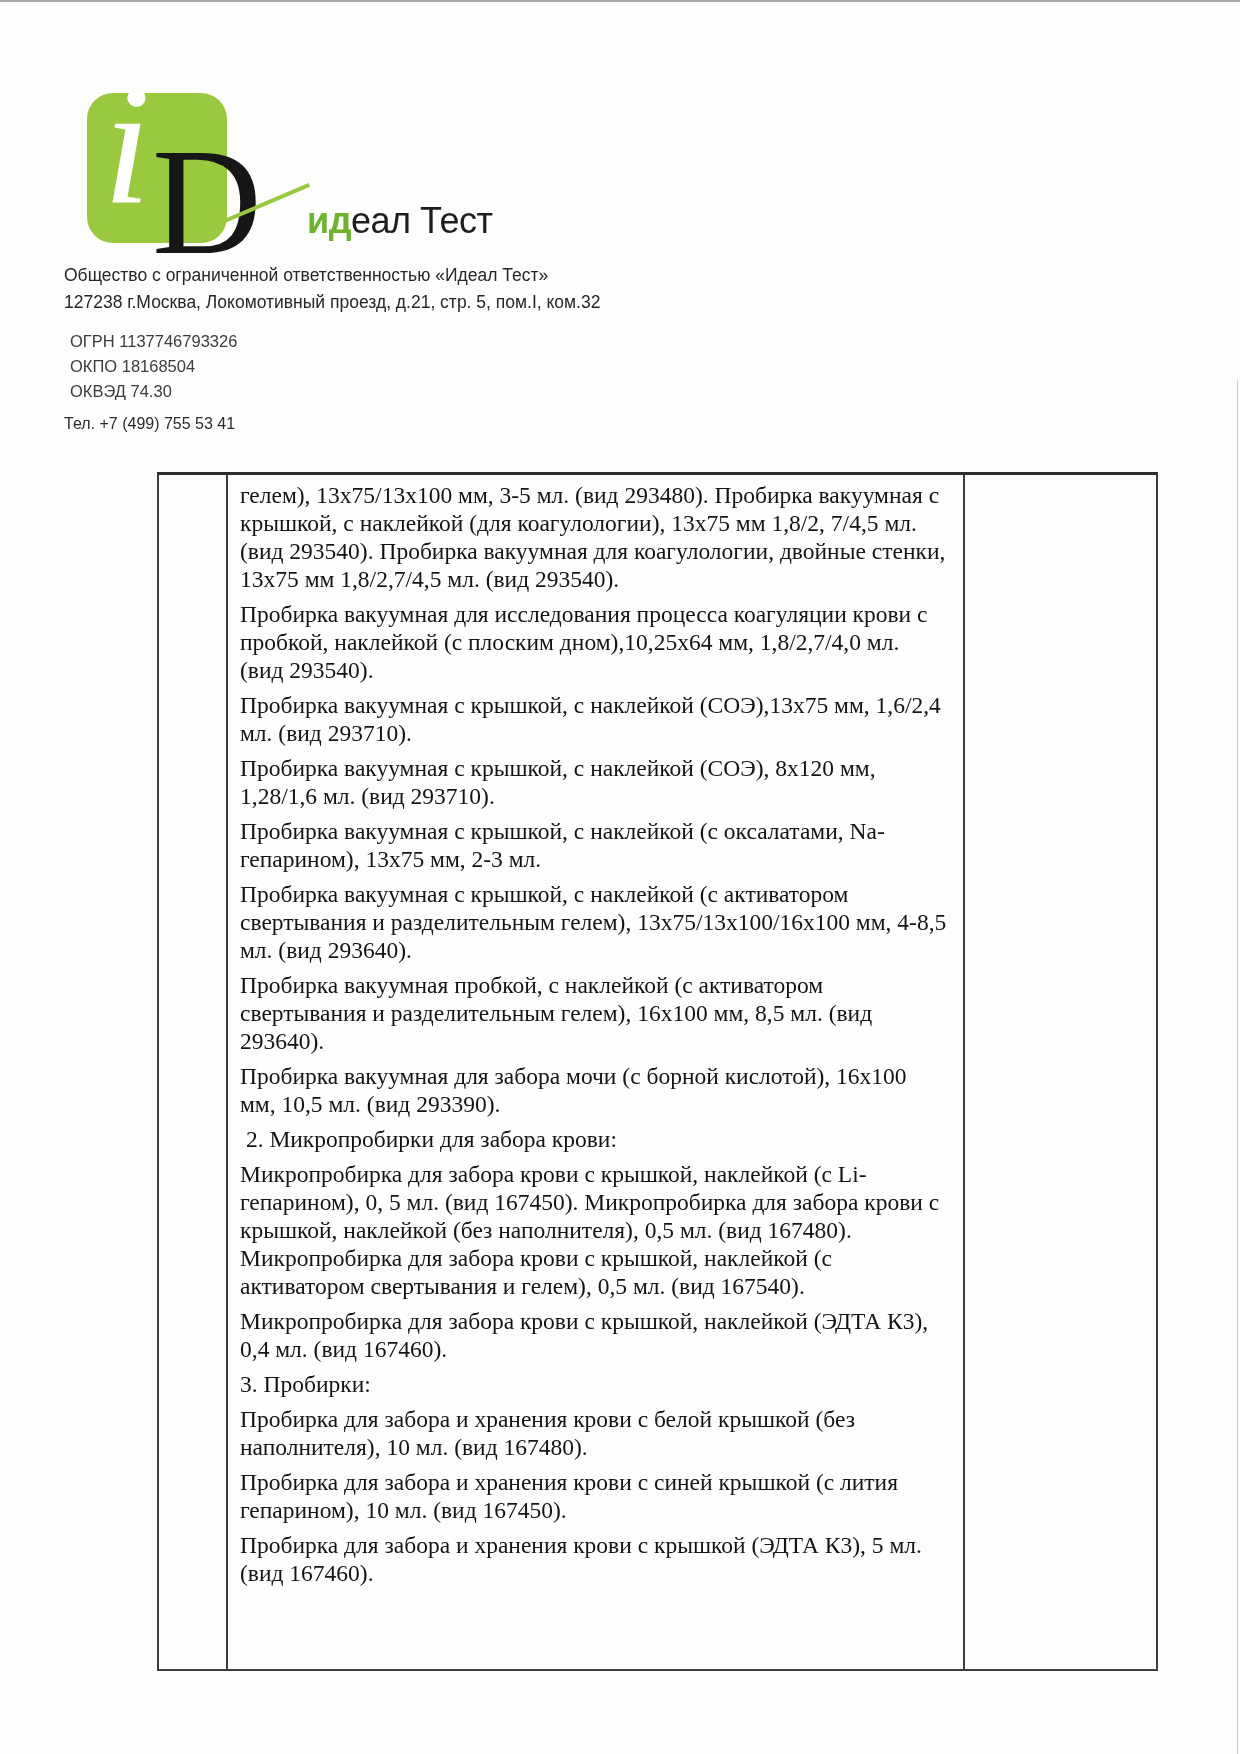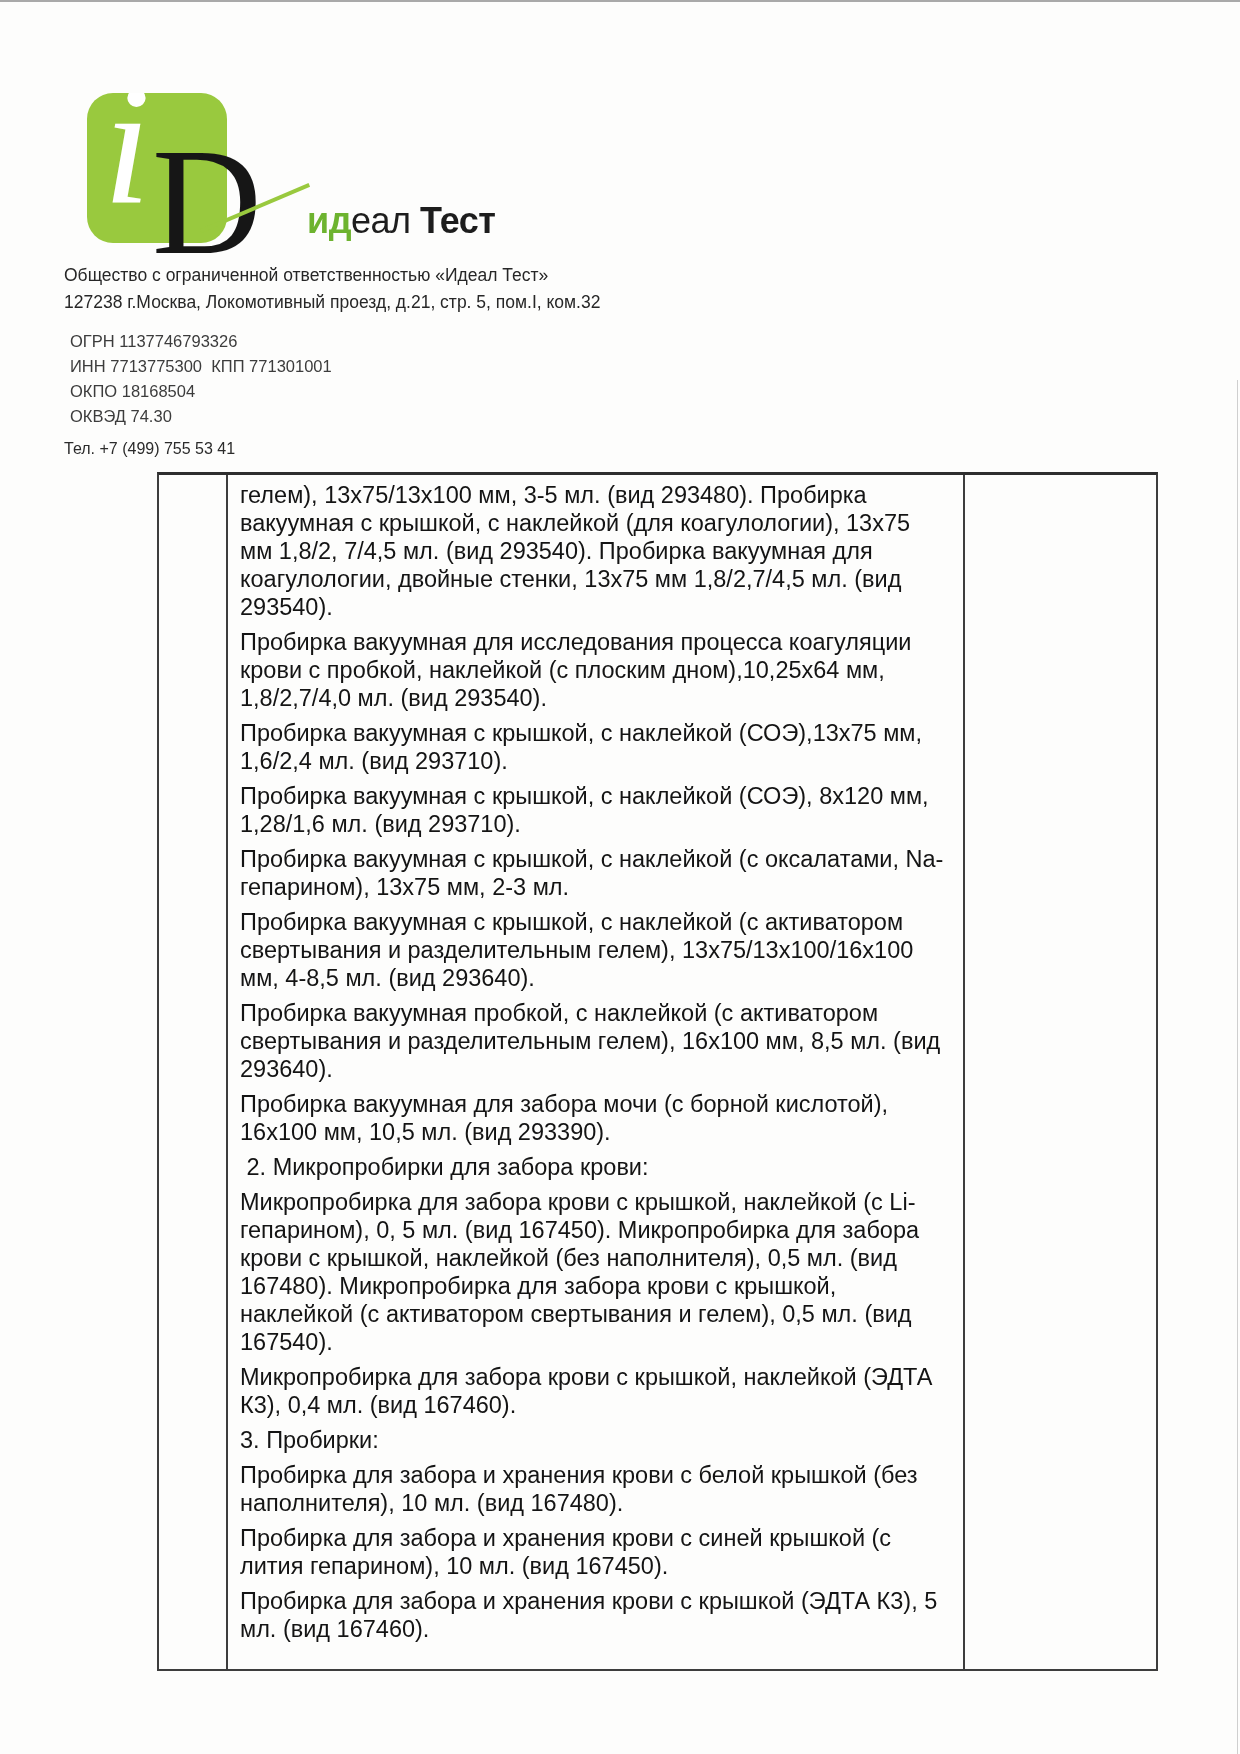--- a/index.html
+++ b/index.html
@@ -37,21 +37,21 @@
   .logo-swoosh-green{
     position:absolute;left:196px;top:206px;width:118px;height:4px;
     transform:rotate(-23deg);z-index:3;
   }
   .wordmark{
     position:absolute;left:268px;top:203px;z-index:4;
     font-size:36px;line-height:1;letter-spacing:-0.5px;color:#1d1d1d;
   }
   .wm-green{font-weight:bold;}
   .wm-mid{font-weight:normal;}
-  .wm-bold{font-weight:bold;}
+  .wm-bold{font-weight:normal;}
 
   
   .company{position:absolute;left:64px;top:262px;color:#272727;}
   .co-line{font-size:17.5px;line-height:27px;}
   .req{margin-top:13px;color:#3c3c3c;}
   .req div{font-size:16.5px;line-height:25px;margin-left:6px;}
   .phone{margin-top:11px;font-size:16px;color:#2b2b2b;}
 
   
   .doc-table{
@@ -65,21 +65,21 @@
   }
   .col-num{
     box-sizing:border-box;flex:0 0 69px;
     border-right:2px solid #3d3d3d;
   }
   .col-text{
     box-sizing:border-box;flex:0 0 737px;
     border-right:2px solid #3d3d3d;
     padding:4px 16px 0 12px;
     overflow:hidden;
-    font-family:Liberation Sans, sans-serif;
+    font-family:Liberation Serif, serif;
     font-size:23.5px;line-height:28px;color:#141414;
   }
   .col-text p{margin:7px 0 0 0;}
   .col-text p:first-child{margin-top:2px;}
   .col-spare{flex:1 1 auto;}
 </style>
 </head>
 <body>
 
 <div class="page">
@@ -96,21 +96,20 @@
     <div class="wordmark">
       <span class="wm-green" style="color: rgb(109, 179, 47); margin-left: 39px;">ид</span><span class="wm-mid">еал</span><span class="wm-bold"> Тест</span>
     </div>
   </div>
 
   <div class="company">
     <div class="co-line">Общество с ограниченной ответственностью «Идеал Тест»</div>
     <div class="co-line">127238 г.Москва, Локомотивный проезд, д.21, стр. 5, пом.I, ком.32</div>
     <div class="req">
       <div>ОГРН 1137746793326</div>
-      <div>ИНН 7713775300&nbsp; КПП 771301001</div>
       <div>ОКПО 18168504</div>
       <div>ОКВЭД 74.30</div>
     </div>
     <div class="phone">Тел. +7 (499) 755 53 41</div>
   </div>
 
   <div class="doc-table">
     <div class="col-num"></div>
     <div class="col-text">
         <p>гелем), 13х75/13х100 мм, 3-5 мл. (вид 293480). Пробирка вакуумная с крышкой, с наклейкой (для коагулологии), 13х75 мм 1,8/2, 7/4,5 мл. (вид 293540). Пробирка вакуумная для коагулологии, двойные стенки, 13х75 мм 1,8/2,7/4,5 мл. (вид 293540).</p>

